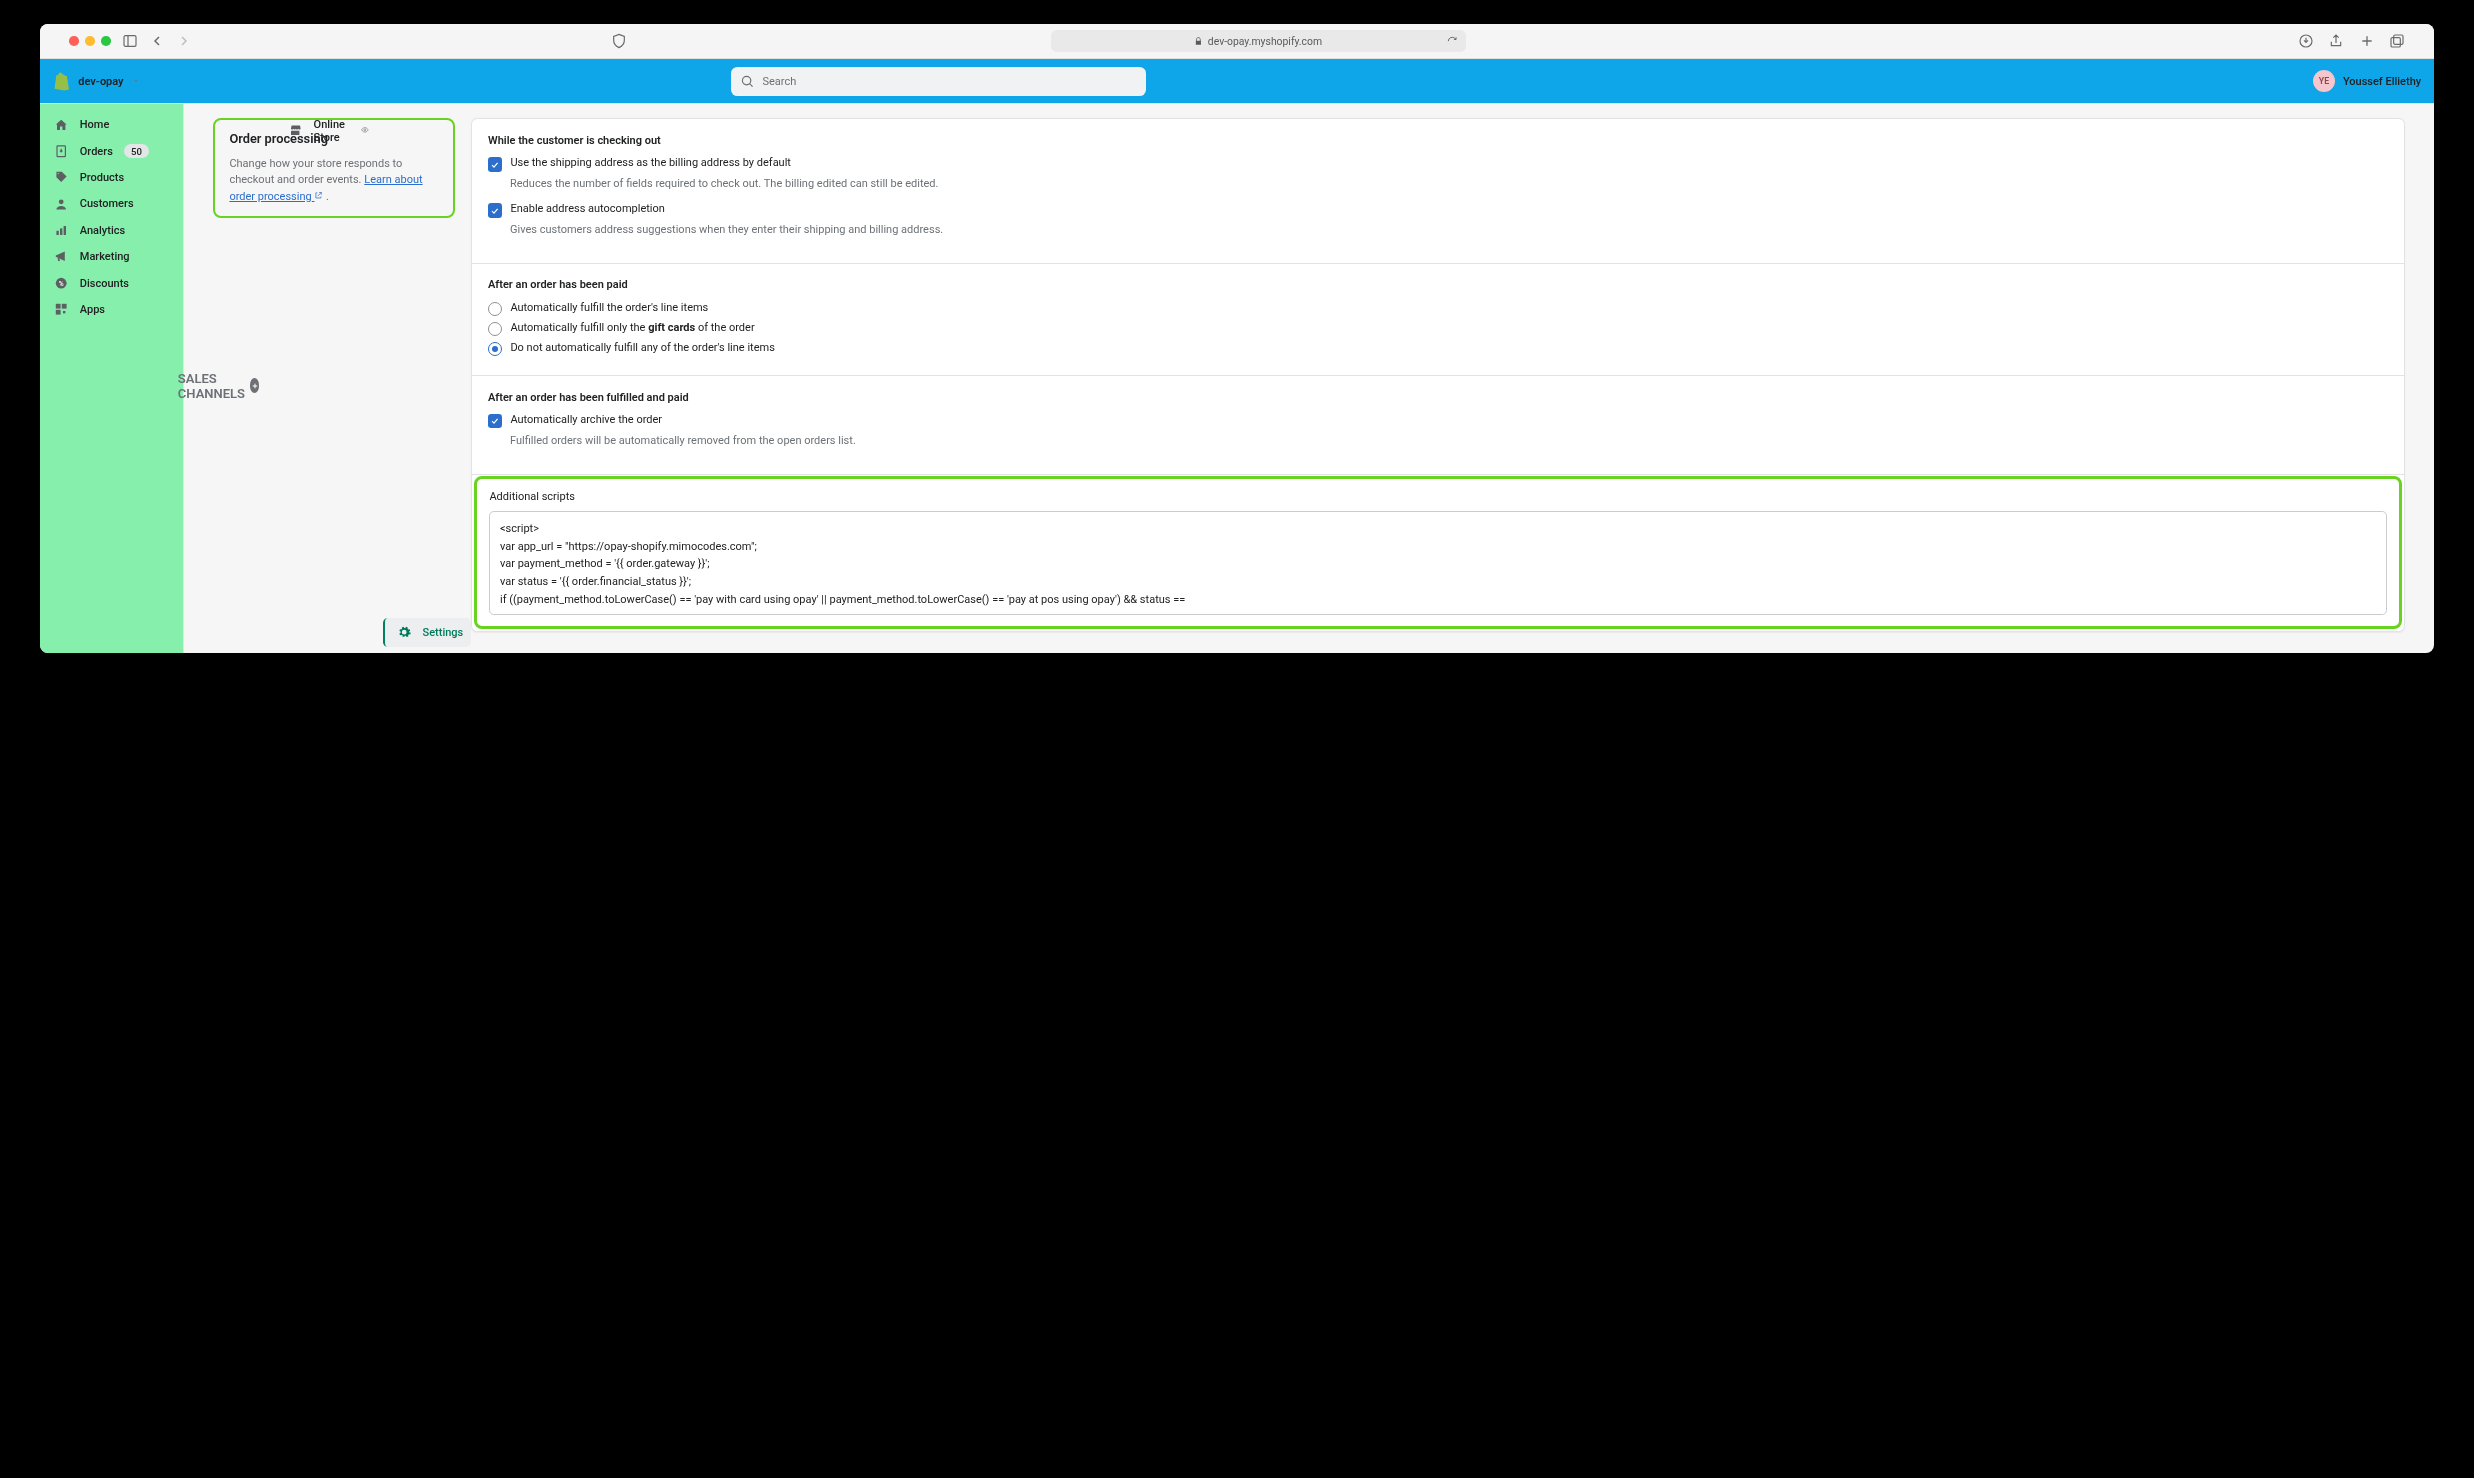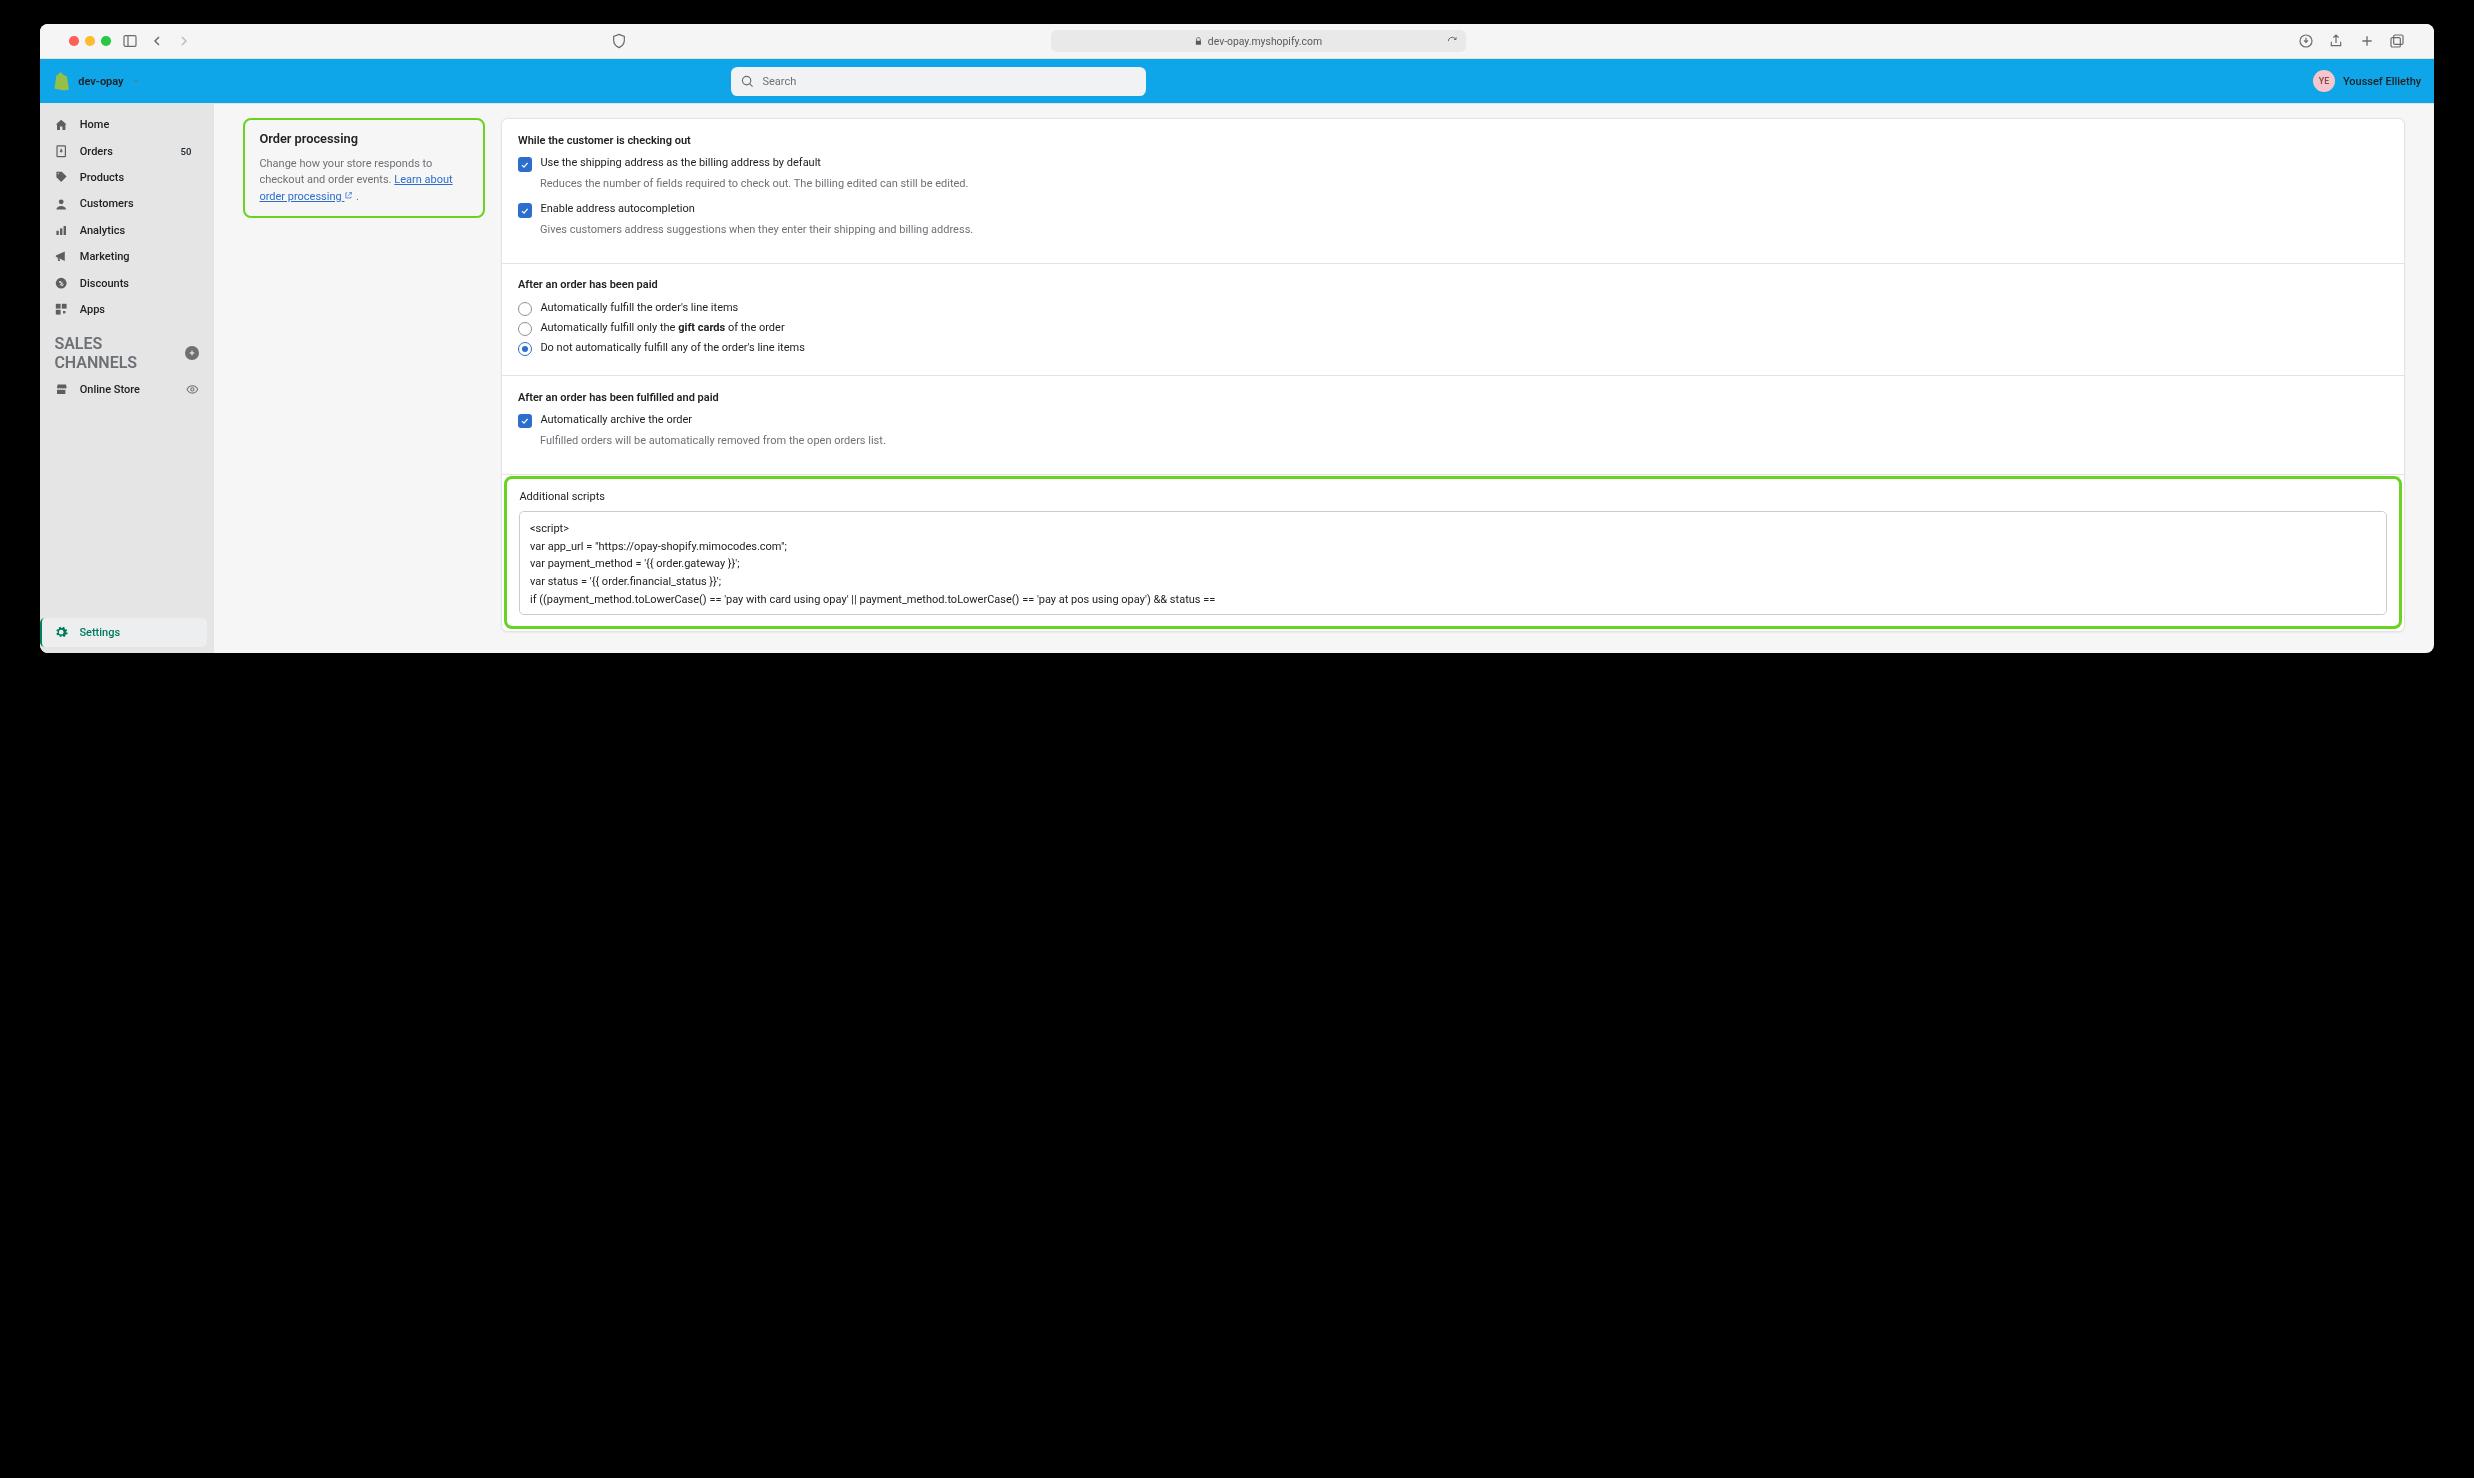--- a/index.html
+++ b/index.html
@@ -19,27 +19,27 @@
 .store-sel{display:flex;align-items:center;gap:8px;font-weight:600;font-size:11px}
 .s-logo{width:17.5px;height:19px}
 .s-logo svg{width:100%;height:100%}
 .caret{width:8px;height:8px;color:#6d7175}
 .search-wrap{flex:0 0 415px;margin-left:auto;margin-right:auto}
 .search{display:flex;align-items:center;background:#f1f2f3;border-radius:6.4px;height:29px;padding:0 9.6px;gap:8px;color:#6d7175}
 .search svg{width:14.4px;height:14.4px}
 .user{margin-left:auto;display:flex;align-items:center;gap:8px;font-weight:500}
 .avatar{width:22px;height:22px;border-radius:50%;background:#f5c6cb;color:#8a4a53;font-size:8.8px;font-weight:600;display:flex;align-items:center;justify-content:center}
 .body{display:flex;height:549px}
-.sidebar{width:174px;background:#e5e5e5;border-right:0.8px solid #e1e3e5;display:flex;flex-direction:column;padding-top:8px}
+.sidebar{width:144px;background:#86efac;border-right:0.8px solid #e1e3e5;display:flex;flex-direction:row;padding-top:8px}
 .nav{padding:0 6.4px}
 .nav-item{display:flex;align-items:center;gap:11px;padding:5.6px 8px;border-radius:4.8px;color:#202223;font-weight:500;font-size:11px;cursor:pointer;margin-bottom:0.8px}
 .nav-item .ic{width:14.4px;height:14.4px;color:#5c5f62;flex-shrink:0}
 .nav-item .ic svg{width:100%;height:100%}
 .nav-item .badge{margin-left:auto;background:#e4e5e7;color:#202223;font-size:9.6px;padding:1.6px 7.2px;border-radius:8px;font-weight:500}
-.nav-section{padding:11px 14.4px 4.8px;font-size:16px;font-weight:600;color:#6d7175;display:flex;align-items:center;justify-content:space-between}
+.nav-section{padding:11px 14.4px 4.8px;font-size:13px;font-weight:600;color:#6d7175;display:flex;align-items:center;justify-content:space-between}
 .nav-section .plus{width:14.4px;height:14.4px;background:#6d7175;border-radius:50%;color:#fff;display:flex;align-items:center;justify-content:center;font-size:11px}
 .nav-item .eye{margin-left:auto;width:12.8px;height:12.8px;color:#6d7175}
 .sidebar-bottom{margin-top:auto;padding:6.4px}
 .settings-item{display:flex;align-items:center;gap:11px;padding:7.2px 8px;background:#edeeef;border-radius:4.8px;color:#007a5c;font-weight:500;border-left:2.4px solid #008060;margin-left:-6.4px;padding-left:12px}
 .settings-item .ic{width:14.4px;height:14.4px;color:#007a5c}
 .main{flex:1;overflow-y:auto;padding:14.4px 29px}
 .layout{display:flex;gap:16px;align-items:flex-start}
 .side-col{width:242px;flex-shrink:0}
 .side-card{border:2.4px solid #69d321;border-radius:8px;padding:11px 14.4px}
 .side-card h3{font-size:12.8px;font-weight:600;margin-bottom:9.6px}

